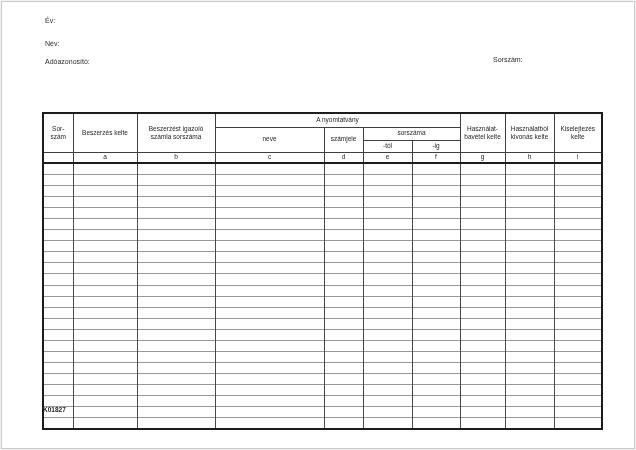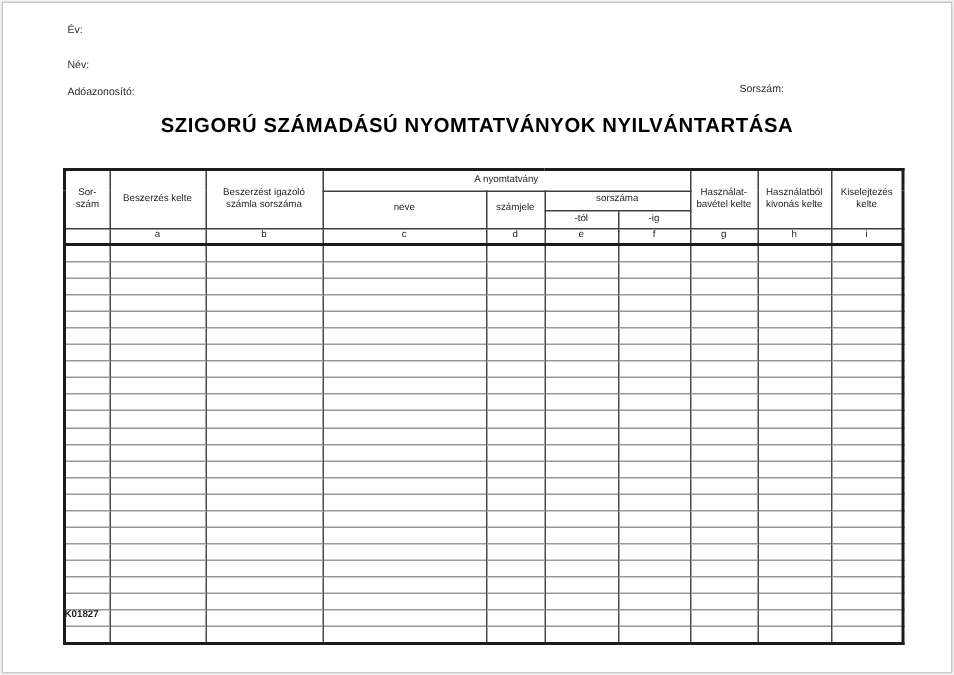--- a/index.html
+++ b/index.html
@@ -87,21 +87,20 @@
 </head>
 <body>
 
 <div class="page">
 
   <div class="field-label lbl-ev">Év:</div>
   <div class="field-label lbl-nev">Név:</div>
   <div class="field-label lbl-ado">Adóazonosító:</div>
   <div class="field-label lbl-sorszam">Sorszám:</div>
 
-  <div class="page-title">SZIGORÚ SZÁMADÁSÚ NYOMTATVÁNYOK NYILVÁNTARTÁSA</div>
 
   <table class="register">
     <colgroup>
       <col style="width:30px">
       <col style="width:64px">
       <col style="width:78px">
       <col style="width:109px">
       <col style="width:39px">
       <col style="width:49px">
       <col style="width:48px">

